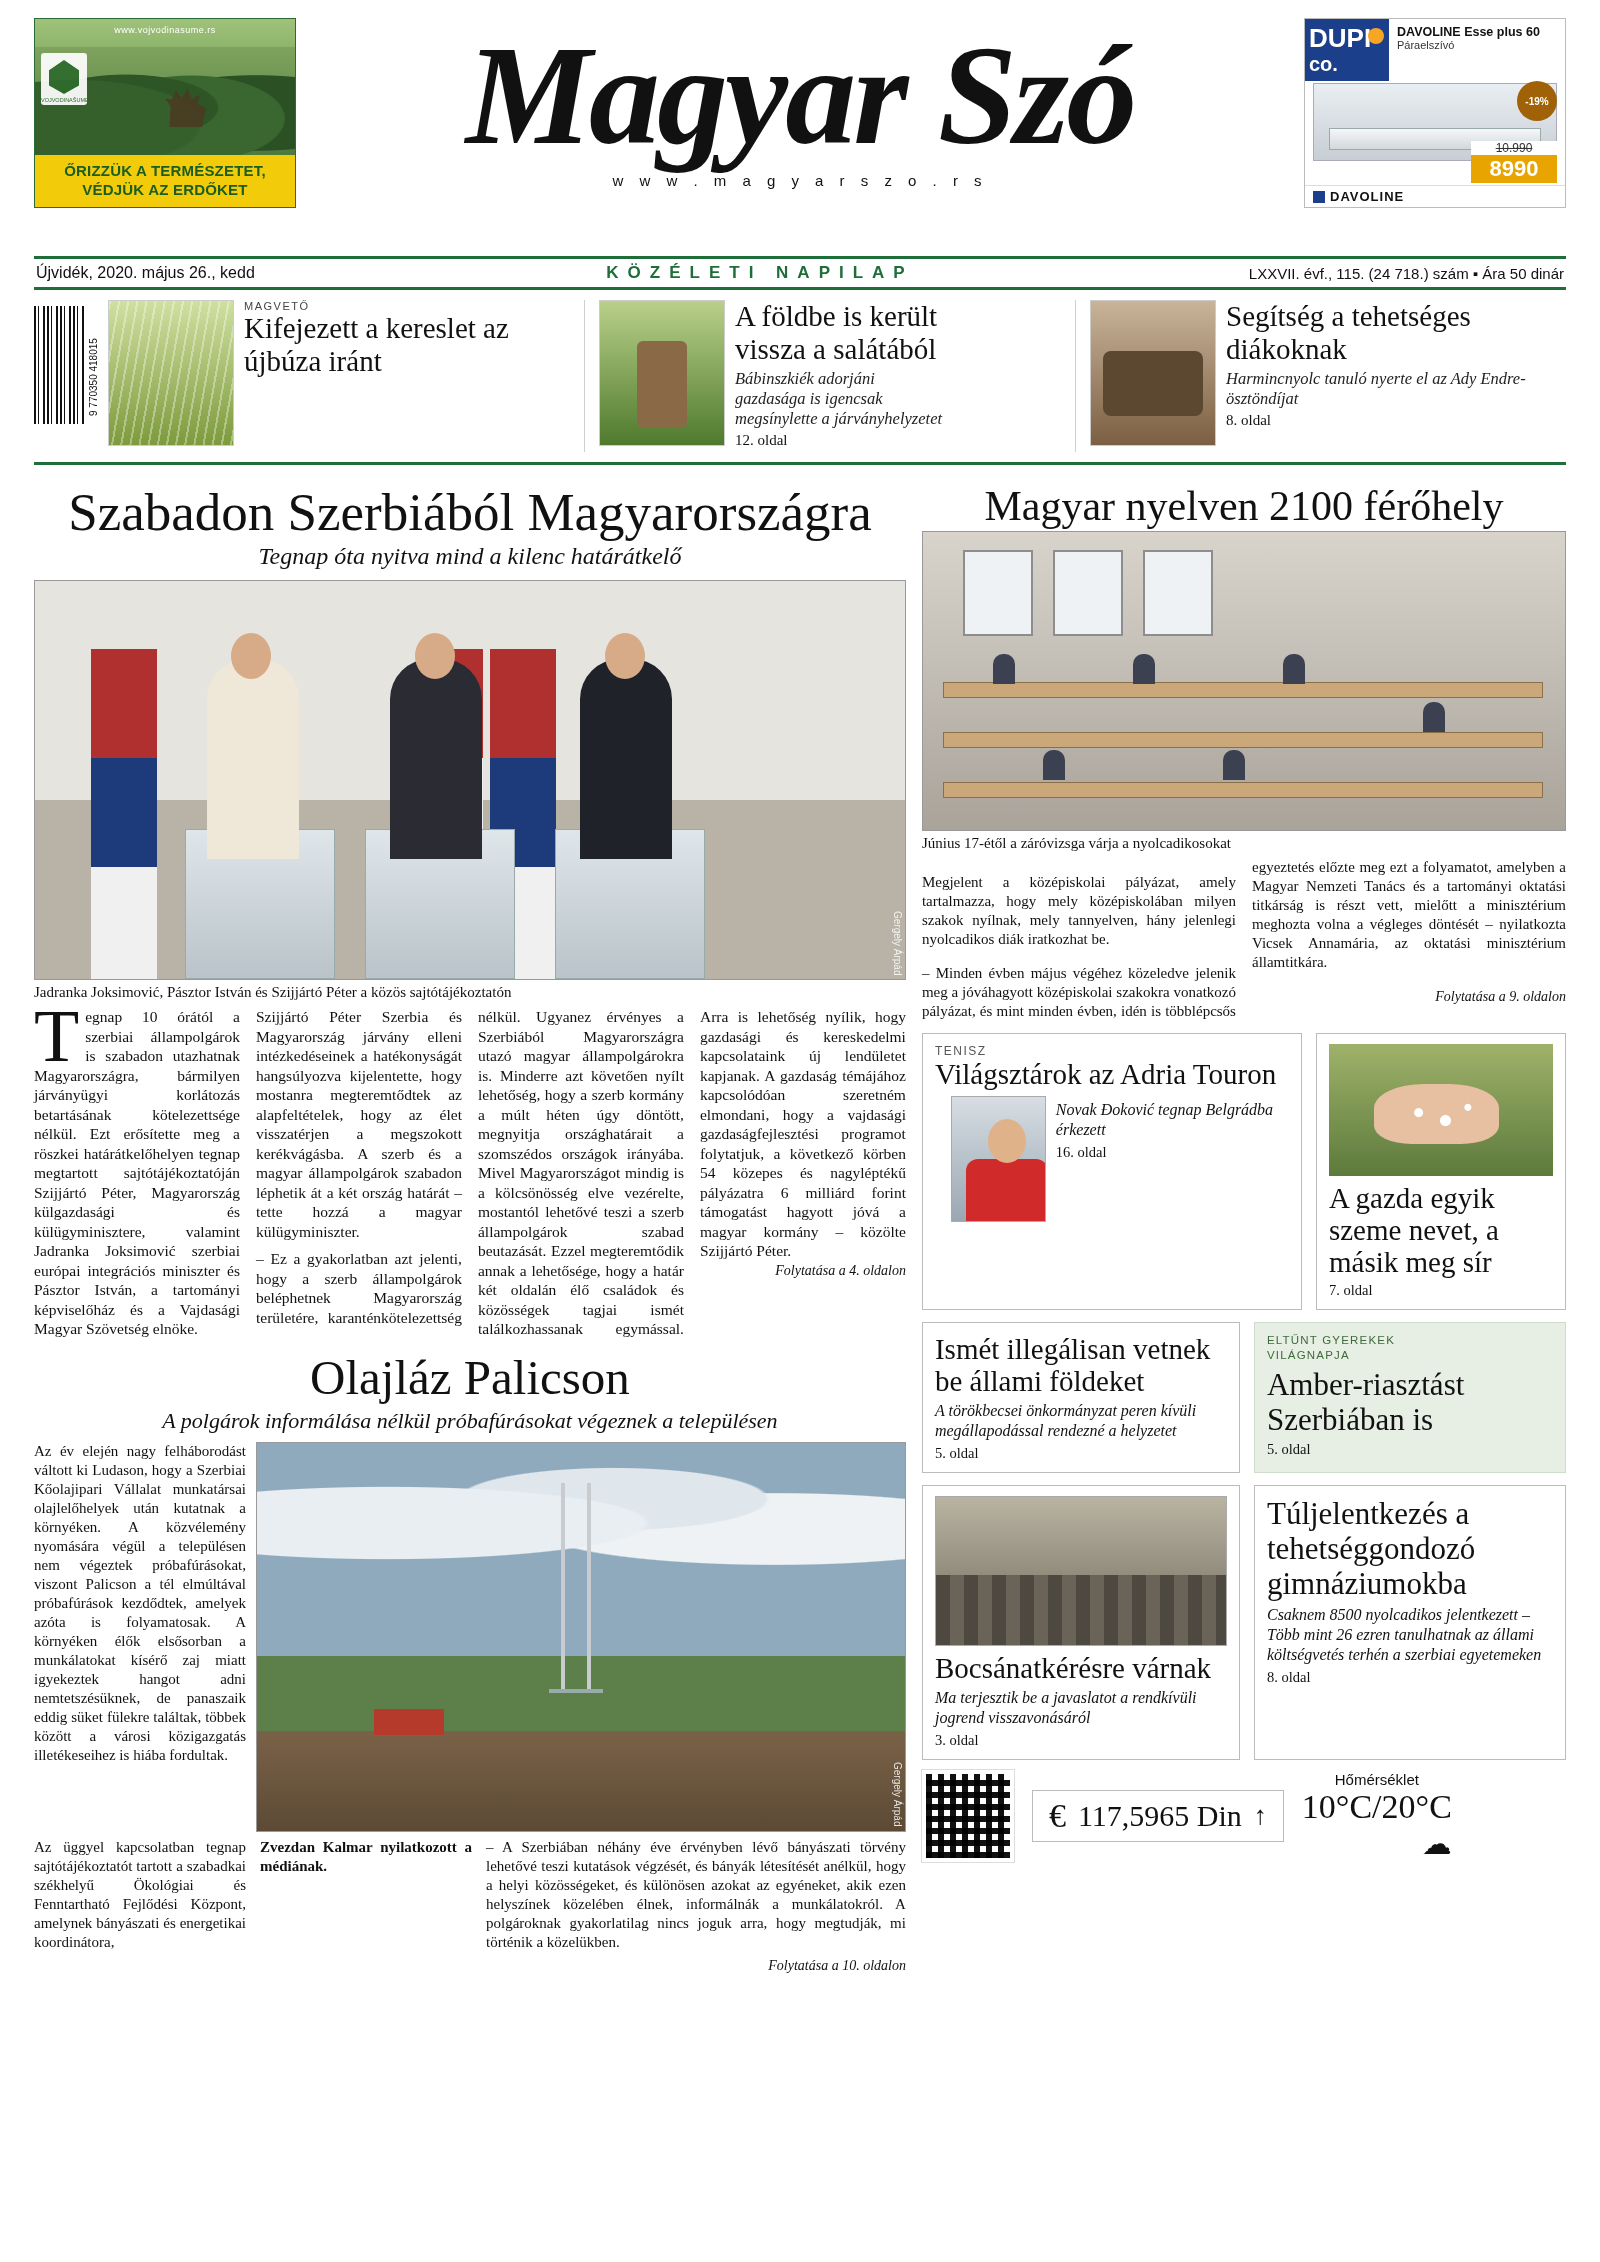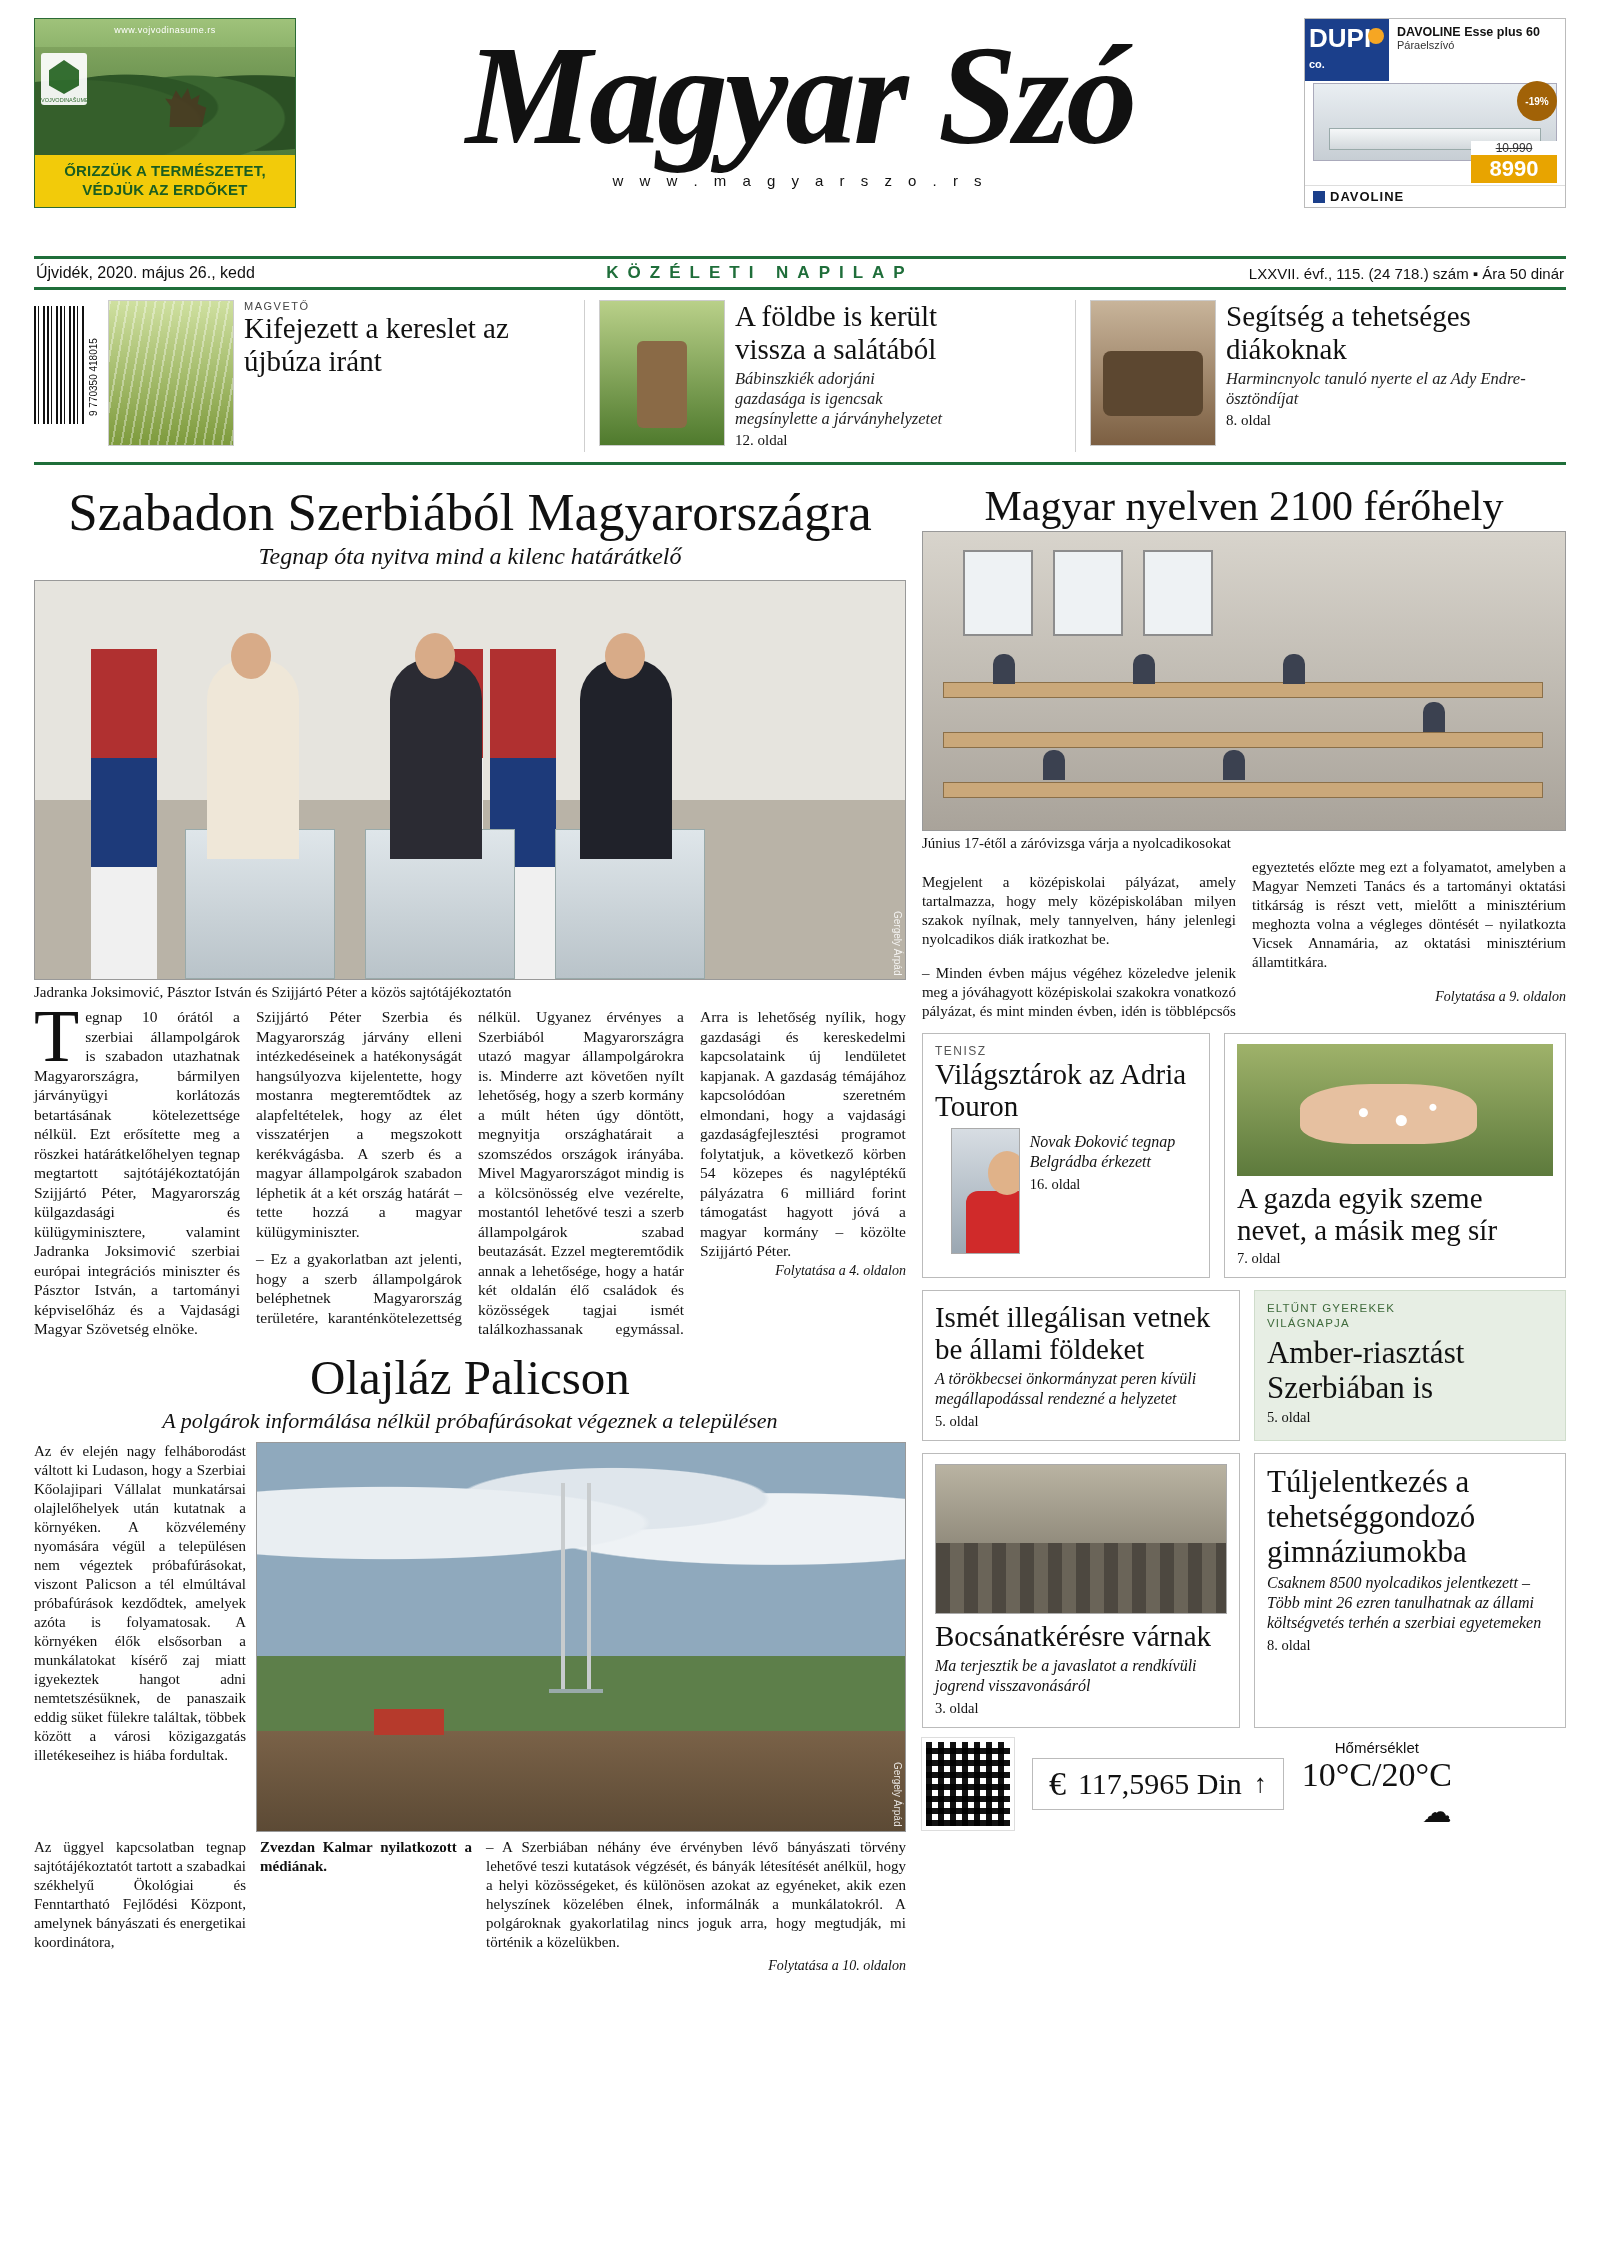--- a/index.html
+++ b/index.html
@@ -37,21 +37,21 @@
 
   .title-wrap { flex:1; text-align:center; padding-top:6px; }
   .paper-title { font-family:"Liberation Serif", serif; font-weight:bold; font-style:italic;
       font-size:142px; line-height:1.0; letter-spacing:-3px; margin:0; }
   .paper-url { font-family:"Liberation Sans", sans-serif; font-size:15px; letter-spacing:6px; margin-top:6px; }
 
   .ad-box { width:262px; height:190px; border:1px solid #bbb; position:relative; background:#fff; overflow:hidden;}
   .ad-top { display:flex; height:62px; }
   .ad-brand { width:84px; background:#1b3f8b; color:#fff; font-family:"Liberation Sans", sans-serif;
       font-weight:bold; font-size:26px; line-height:26px; padding:6px 4px; position:relative; }
-  .ad-brand span.small{ font-size:11px; display:block; }
+  .ad-brand span.small{ font-size:20px; display:block; }
   .ad-brand .dot{ position:absolute; right:5px; top:9px; width:16px; height:16px; border-radius:50%; background:#f6a623;}
   .ad-head { flex:1; padding:6px 6px 0 8px; }
   .ad-head .t1 { font-family:"Liberation Sans", sans-serif; font-size:12.5px; font-weight:bold; }
   .ad-head .t2 { font-family:"Liberation Sans", sans-serif; font-size:11px; color:#333; }
   .ad-img { height:78px; margin:2px 8px; background:linear-gradient(#e9eef2,#c7ced4); border:1px solid #aab; position:relative;}
   .ad-img:after{content:""; position:absolute; left:6%; right:6%; bottom:10px; height:20px; background:linear-gradient(#f5f7f8,#d2d8dc); border:1px solid #9aa;}
   .ad-badge { position:absolute; right:8px; top:62px; width:40px; height:40px; border-radius:50%; background:#a16207; color:#fff;
       font-family:"Liberation Sans", sans-serif; font-size:10px; font-weight:bold; display:flex; align-items:center; justify-content:center;}
   .ad-price { position:absolute; right:8px; bottom:24px; width:86px; text-align:center; }
   .ad-price .old { font-family:"Liberation Sans", sans-serif; font-size:12px; text-decoration:line-through; color:#333; background:#fff;}
@@ -360,21 +360,21 @@
       </div>
       <div class="caption">Június 17-étől a záróvizsga várja a nyolcadikosokat</div>
 
       <div class="twocol">
         <p>Megjelent a középiskolai pályázat, amely tartalmazza, hogy mely középiskolában milyen szakok nyílnak, mely tannyelven, hány jelenlegi nyolcadikos diák iratkozhat be.</p>
         <p style="margin-top:8px">– Minden évben május végéhez közeledve jelenik meg a jóváhagyott középiskolai szakokra vonatkozó pályázat, és mint minden évben, idén is többlépcsős egyeztetés előzte meg ezt a folyamatot, amelyben a Magyar Nemzeti Tanács és a tartományi oktatási titkárság is részt vett, mielőtt a minisztérium meghozta volna a végleges döntését – nyilatkozta Vicsek Annamária, az oktatási minisztérium államtitkára.</p>
         <p class="cont">Folytatása a 9. oldalon</p>
       </div>
 
       <div style="display:flex; gap:14px; margin-top:12px;">
-        <div class="box" style="width:288px">
+        <div class="box" style="width:380px">
           <div class="box-kicker">TENISZ</div>
           <div class="box-title">Világsztárok az Adria Touron</div>
           <div style="display:flex; gap:10px; margin-top:6px;padding-left:16px;">
             <div class="tenis-img">
               <div class="shirt"></div>
               <div class="face"></div>
             </div>
             <div>
               <div class="box-sub">Novak Đoković tegnap Belgrádba érkezett</div>
               <div class="box-page">16. oldal</div>

